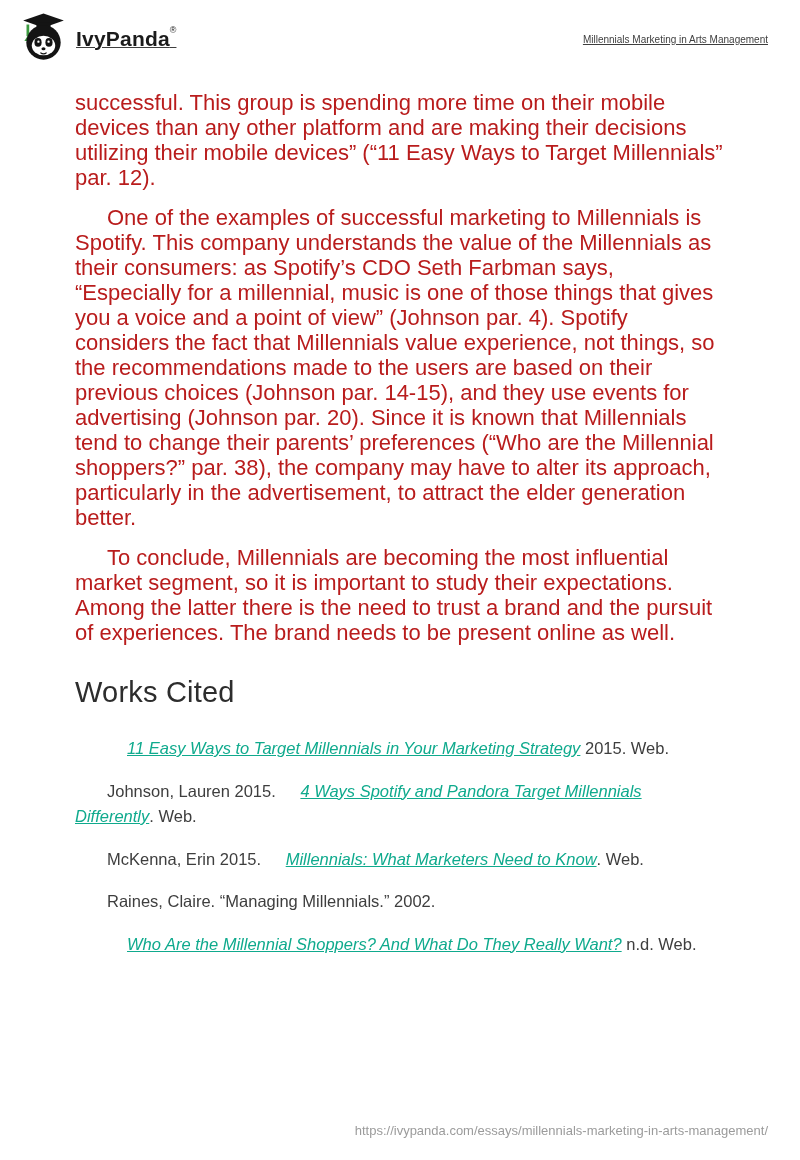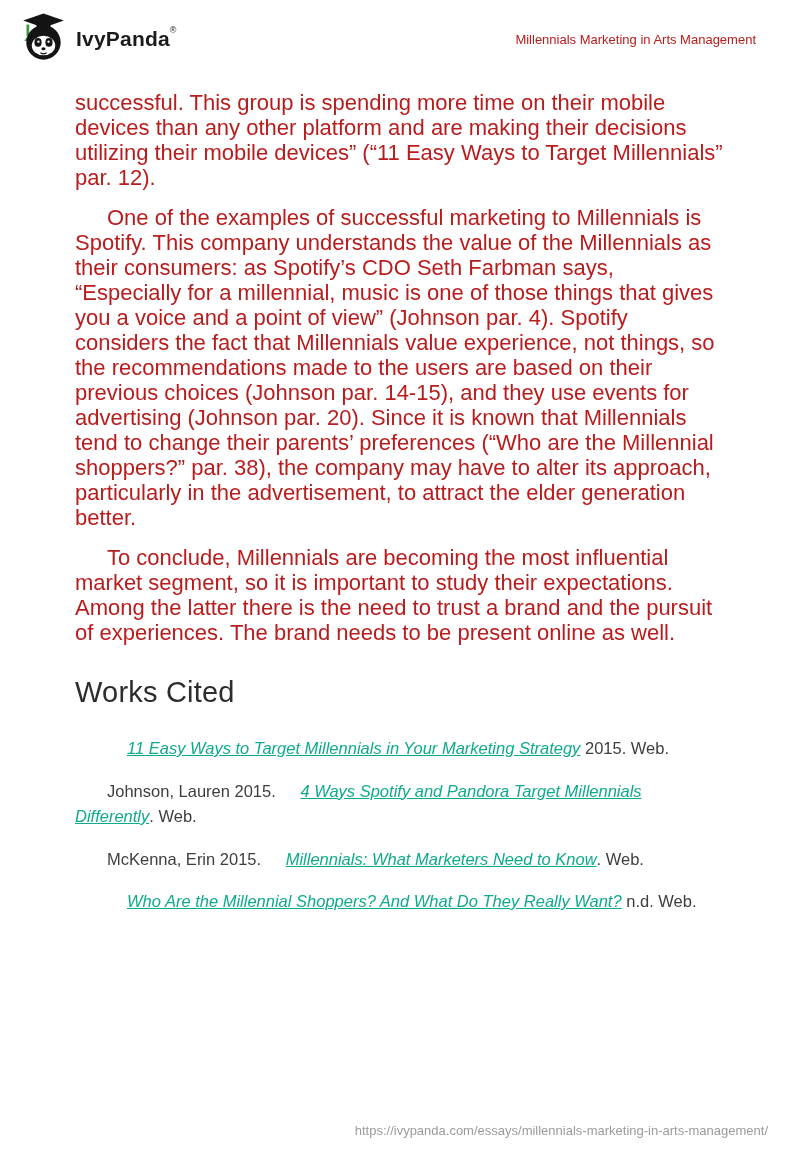--- a/index.html
+++ b/index.html
@@ -11,21 +11,22 @@
     font-family: "Liberation Sans", "DejaVu Sans", sans-serif;
     color: #3e3e3e;
     overflow: hidden;
   }
 
   
   .page-header {
     display: flex;
     align-items: center;
     justify-content: space-between;
-    padding: 12px 44px 10px 20px;
+    padding: 12px 32px 10px 20px;
+    text-decoration: underline;
   }
   .brand {
     display: flex;
     align-items: center;
     gap: 9px;
     cursor: pointer;
     text-decoration: none;
     color: #1b1b1b;
   }
   .brand-name {
@@ -35,22 +36,22 @@
     color: #1b1b1b;
   }
   .brand-reg {
     font-size: 9px;
     vertical-align: super;
     position: relative;
     top: -7px;
     color: #1b1b1b;
   }
   .doc-title {
-    font-size: 13px;
-    color: #b91c1c;
+    font-size: 10px;
+    color: #404040;
   }
 
   
   main {
     padding: 14px 75px 0 75px;
   }
   p.body-par {
     font-size: 22px;
     line-height: 25px;
     margin-bottom: 15px;
@@ -129,20 +130,21 @@
   <p class="body-par indent">To conclude, Millennials are becoming the most influential market segment, so it is important to study their expectations. Among the latter there is the need to trust a brand and the pursuit of experiences. The brand needs to be present online as well.</p>
 
   <h2 class="works-cited">Works Cited</h2>
 
   <p class="citation"><a class="cite-link">11 Easy Ways to Target Millennials in Your Marketing Strategy</a><span> 2015. Web.</span></p>
 
   <p class="citation"><span>Johnson, Lauren 2015. </span><a class="cite-link">4 Ways Spotify and Pandora Target Millennials Differently</a><span>. Web.</span></p>
 
   <p class="citation"><span>McKenna, Erin 2015. </span><a class="cite-link">Millennials: What Marketers Need to Know</a><span>. Web.</span></p>
 
+  <p class="citation"><span>Raines, Claire. “Managing Millennials.” 2002.</span></p>
 
   <p class="citation"><a class="cite-link">Who Are the Millennial Shoppers? And What Do They Really Want?</a><span> n.d. Web.</span></p>
 
 </main>
 
 <footer class="page-footer">
   <span class="footer-url">https://ivypanda.com/essays/millennials-marketing-in-arts-management/</span>
 </footer>
 
 </body></html>

